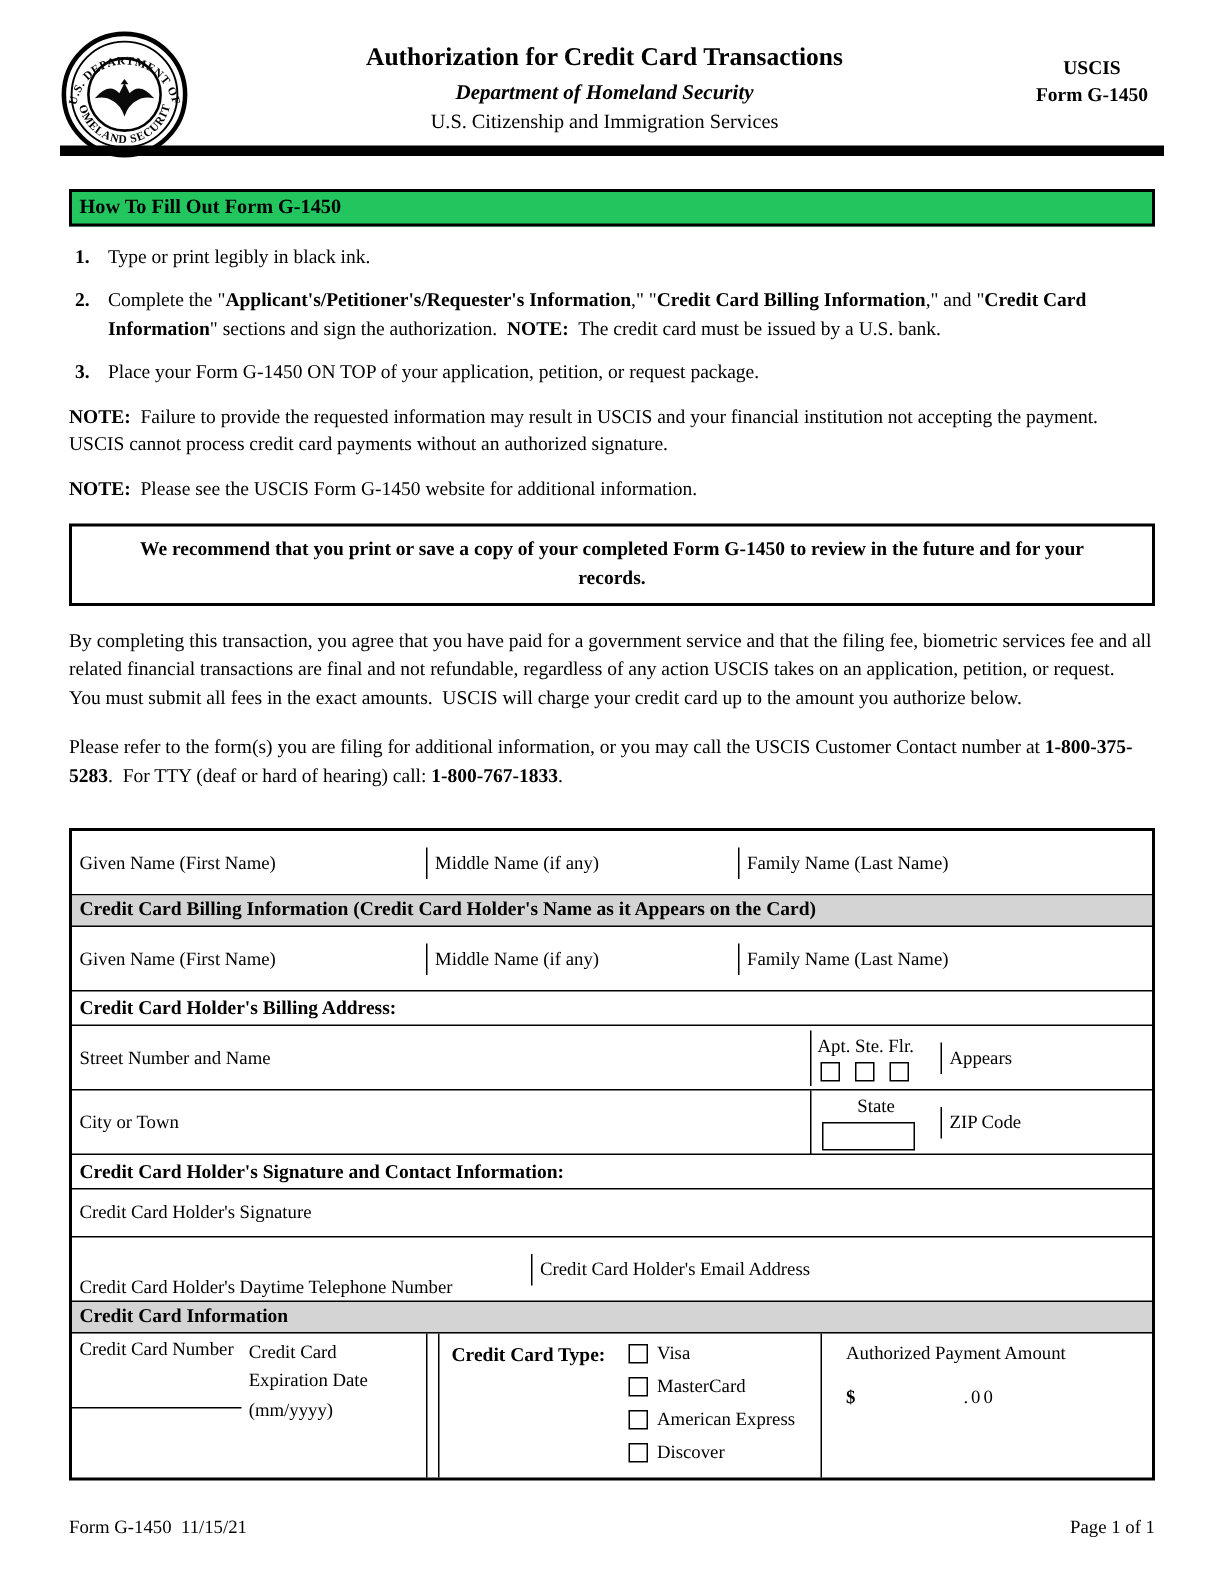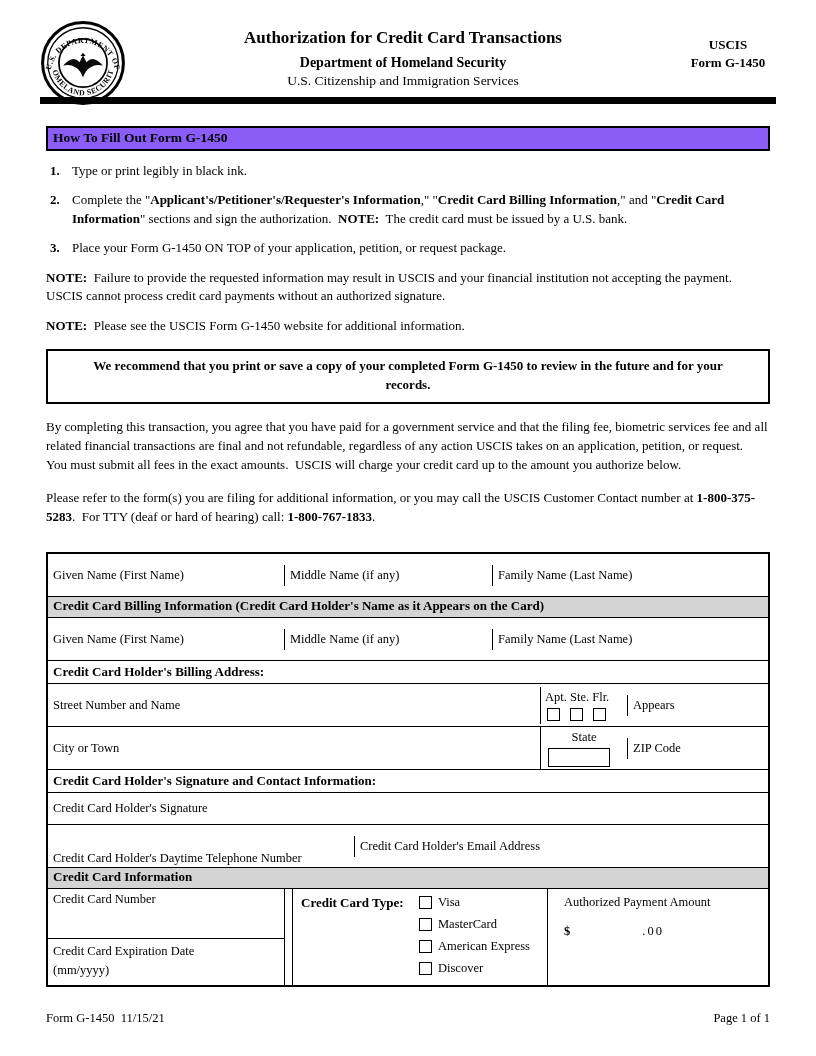--- a/index.html
+++ b/index.html
@@ -14,30 +14,30 @@
     overflow:hidden;
   }
   .b { font-weight:bold; }
 
   
   .hdr { position:absolute; top:20px; left:40px; right:40px; height:88px;
          display:flex; align-items:flex-start; }
   .seal { width:86px; height:86px; flex:0 0 86px; }
   .hdr-center { flex:1; text-align:center; padding-top:8px; }
   .hdr-title { font-size:17px; font-weight:bold; }
-  .hdr-sub1 { font-size:14px; font-weight:bold; margin-top:7px; }
+  .hdr-sub1 { font-size:14px; font-weight:bold; margin-top:7px;font-style:italic; }
   .hdr-sub2 { font-size:13.5px; margin-top:2px; }
   .hdr-right { flex:0 0 96px; text-align:center; padding-top:16px;
                font-size:13px; font-weight:bold; line-height:1.4; }
   .black-bar { position:absolute; top:97px; left:40px; width:736px; height:7px; background:#000; }
 
   
   .upper { position:absolute; top:120px; left:46px; width:724px; font-size:13px; }
   .howto-box {
-    border:2px solid #000; background:#8b5cf6;
+    border:2px solid #000; background:#22c55e;
     font-size:13.5px; font-weight:bold;
     padding:2px 5px 3px 5px; margin-top:6px;
   }
   .li { position:relative; padding-left:26px; margin-top:11px; line-height:1.42; }
   .li .num { position:absolute; left:4px; font-weight:bold; }
   .note-p { margin-top:11px; line-height:1.42; }
   .rec-box {
     border:2px solid #000; margin-top:14px;
     padding:6px 24px 7px 24px;
     text-align:center; font-weight:bold; line-height:1.45;
@@ -72,21 +72,21 @@
     display:inline-block; width:13px; height:13px;
     border:1.5px solid #000; background:#fff; vertical-align:middle;
   }
   .apt-cell { text-align:left; padding:3px 4px; }
   .apt-boxes { margin-top:3px; display:flex; gap:10px; padding-left:2px; }
   .state-cell { text-align:center; }
   .state-box { width:62px; height:19px; border:1.5px solid #000; margin:3px auto 0 2px; background:#fff; }
 
   
   .cc-area { display:flex; height:96px; }
-  .cc-left { width:237px; display:flex; flex-direction:column; border-right:1.5px solid #000; }
+  .cc-left { width:237px; display:flex; flex-direction:row; border-right:1.5px solid #000; }
   .cc-number { height:50px; padding:3px 5px; border-bottom:1.5px solid #000; }
   .cc-exp { flex:1; padding:3px 5px; line-height:1.55; }
   .cc-gap { width:7px; }
   .cc-typebox { width:256px; border-left:1.5px solid #000; border-right:1.5px solid #000;
                 display:flex; padding:6px 0 0 8px; }
   .cc-typelabel { font-weight:bold; font-size:13px; width:118px; }
   .cc-typelist { display:flex; flex-direction:column; gap:7px; }
   .cc-typeitem { display:flex; align-items:center; gap:6px; white-space:nowrap; }
   .cc-right { flex:1; padding:6px 0 0 16px; }
   .cc-amountrow { margin-top:14px; display:flex; }

